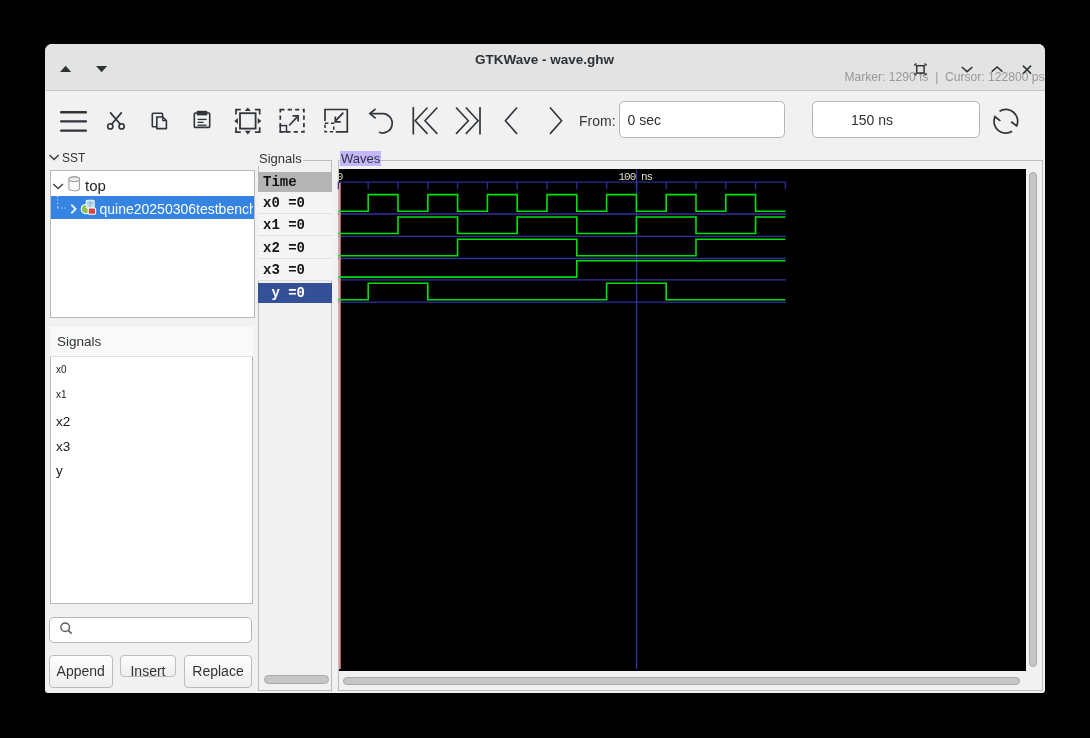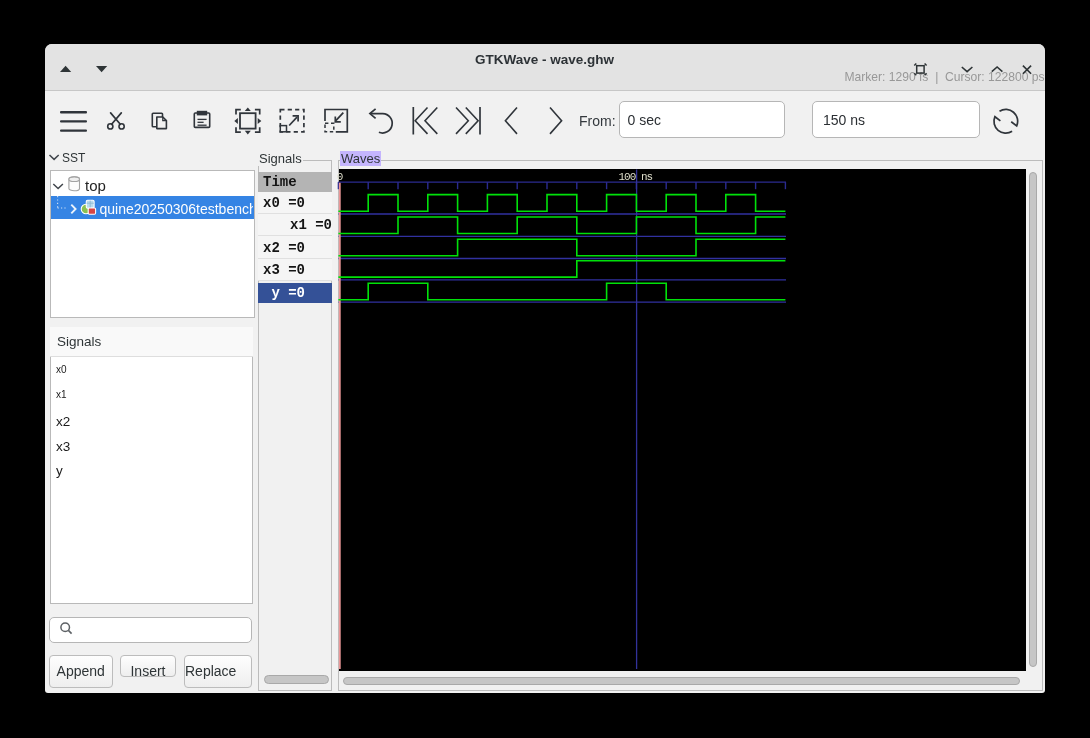--- a/index.html
+++ b/index.html
@@ -106,21 +106,21 @@
   </svg>
 <svg style="position:absolute;left:988px;top:102px;width:36px;height:36px" viewBox="988 102 36 36">
 <path d="M999.5 111.3 A 11.8 11.8 0 0 1 1016.7 125.9 L 1011.2 121.7" fill="none" stroke="#30353b" stroke-width="1.7"></path>
 <path d="M1012.1 131.3 A 11.8 11.8 0 0 1 994.9 116.7 L 1000.4 120.9" fill="none" stroke="#30353b" stroke-width="1.7"></path>
 </svg>
 <div class="abs" style="left:579px;top:113px;font-size:14px;color:#33383d">From:</div>
 <div class="abs" style="left:619px;top:101px;width:166px;height:37px;background:#fff;border:1px solid #b6b6b6;border-radius:5px"></div>
 <div class="abs" style="left:627.5px;top:112px;font-size:14px;color:#2b2f33">0 sec</div>
 <div class="abs" style="left:824px;top:113px;font-size:14px;color:#33383d">To:</div>
 <div class="abs" style="left:812px;top:101px;width:168px;height:37px;background:#fff;border:1px solid #b6b6b6;border-radius:5px"></div>
-<div class="abs" style="left:823px;top:112px;font-size:14px;color:#2b2f33">150 ns</div>
+<div class="abs" style="left:851px;top:112px;font-size:14px;color:#2b2f33">150 ns</div>
 
 <div class="abs" style="left:62px;top:151px;font-size:12px;color:#2e3436">SST</div>
 <div class="abs" style="left:50px;top:170px;width:204.5px;height:148px;background:#fff;border:1px solid #b9b9b9"></div>
 <div class="abs" style="left:85px;top:177px;font-size:15px;color:#232323">top</div>
 <div class="abs" style="left:51px;top:196px;width:202.5px;height:23.4px;background:#3584e4"></div>
 <div class="abs" style="left:99.5px;top:200.5px;font-size:14px;color:#fdfdfd;width:153px;overflow:hidden;white-space:nowrap">quine20250306testbench</div>
 <svg style="position:absolute;left:46px;top:150px;width:16px;height:14px" viewBox="46 150 16 14">
     <path d="M49.5 155.0 l4.6 4.4 l4.6 -4.4" fill="none" stroke="#41464c" stroke-width="1.5"></path>
   </svg>
 <svg style="position:absolute;left:50px;top:178px;width:18px;height:16px" viewBox="50 178 18 16">
@@ -153,31 +153,31 @@
 <div class="abs" style="left:56px;top:463.4px;font-size:13.5px;color:#1b1b1b">y</div>
 
 <div class="abs" style="left:49px;top:616.5px;width:202.5px;height:26px;background:#fff;border:1px solid #b6b6b6;border-radius:5px"></div>
 <svg style="position:absolute;left:56px;top:618px;width:22px;height:22px" viewBox="56 618 22 22">
     <circle cx="65.2" cy="627.2" r="4.3" fill="none" stroke="#5d6165" stroke-width="1.5"></circle>
     <line x1="68.4" y1="630.4" x2="71.6" y2="633.6" stroke="#5d6165" stroke-width="1.6"></line>
   </svg>
 
 <div class="abs" style="left:49px;top:655px;width:63.5px;height:32.5px;background:linear-gradient(#fefefe,#eeeeee);border:1px solid #bcbcbc;border-radius:4px;text-align:center;line-height:30px;font-size:14px;color:#2e3436">Append</div>
 <div class="abs" style="left:120px;top:655px;width:56px;height:22px;background:linear-gradient(#fefefe,#eeeeee);border:1px solid #bcbcbc;border-radius:4px;text-align:center;line-height:30px;font-size:14px;color:#2e3436">Insert</div>
-<div class="abs" style="left:184px;top:655px;width:68px;height:32.5px;background:linear-gradient(#fefefe,#eeeeee);border:1px solid #bcbcbc;border-radius:4px;line-height:30px;font-size:14px;color:#2e3436">Replace</div>
+<div class="abs" style="left:184px;top:655px;width:68px;height:32.5px;background:linear-gradient(#fefefe,#eeeeee);border:1px solid #bcbcbc;border-radius:4px;text-align:center;line-height:30px;font-size:14px;color:#2e3436">Replace</div>
 
 <div class="abs" style="left:257.5px;top:159.5px;width:74.5px;height:531.5px;border:1px solid #bcbcbc"></div>
 <div class="abs" style="left:258px;top:151px;font-size:13px;color:#2e3436;background:#f1f1f1;padding:0 1px">Signals</div>
 
 <div class="abs" style="left:258px;top:171.5px;width:73.5px;height:20px;background:#b4b4b4"></div>
 <div class="mono" style="left:263px;top:173.5px;">Time</div>
 <div style="position:absolute;left:258px;top:191.5px;width:73.5px;height:22.3px;background:#f5f5f5;border-bottom:1px solid #e0e0e0"></div>
 <div class="mono" style="position:absolute;left:263px;top:194.7px;">x0 =0</div>
 <div style="position:absolute;left:258px;top:214.0px;width:73.5px;height:22.3px;background:#f5f5f5;border-bottom:1px solid #e0e0e0"></div>
-<div class="mono" style="position:absolute;left:263px;top:217.2px;margin-left:27px;">x1 =0</div>
+<div class="mono" style="position:absolute;left:263px;top:217.2px;">x1 =0</div>
 <div style="position:absolute;left:258px;top:236.3px;width:73.5px;height:22.3px;background:#f5f5f5;border-bottom:1px solid #e0e0e0"></div>
 <div class="mono" style="position:absolute;left:263px;top:239.5px;">x2 =0</div>
 <div style="position:absolute;left:258px;top:258.5px;width:73.5px;height:22.3px;background:#f5f5f5;border-bottom:1px solid #e0e0e0"></div>
 <div class="mono" style="position:absolute;left:263px;top:261.7px;">x3 =0</div>
 
 <div class="abs" style="left:258px;top:283px;width:73.5px;height:19.5px;background:#345197"></div>
 <div class="mono" style="left:263px;top:284.5px;color:#fff"> y =0</div>
 
 <div class="abs" style="left:264px;top:675px;width:65px;height:8.5px;background:#c6c6c6;border:1px solid #a9a9a9;border-radius:5px"></div>
 

